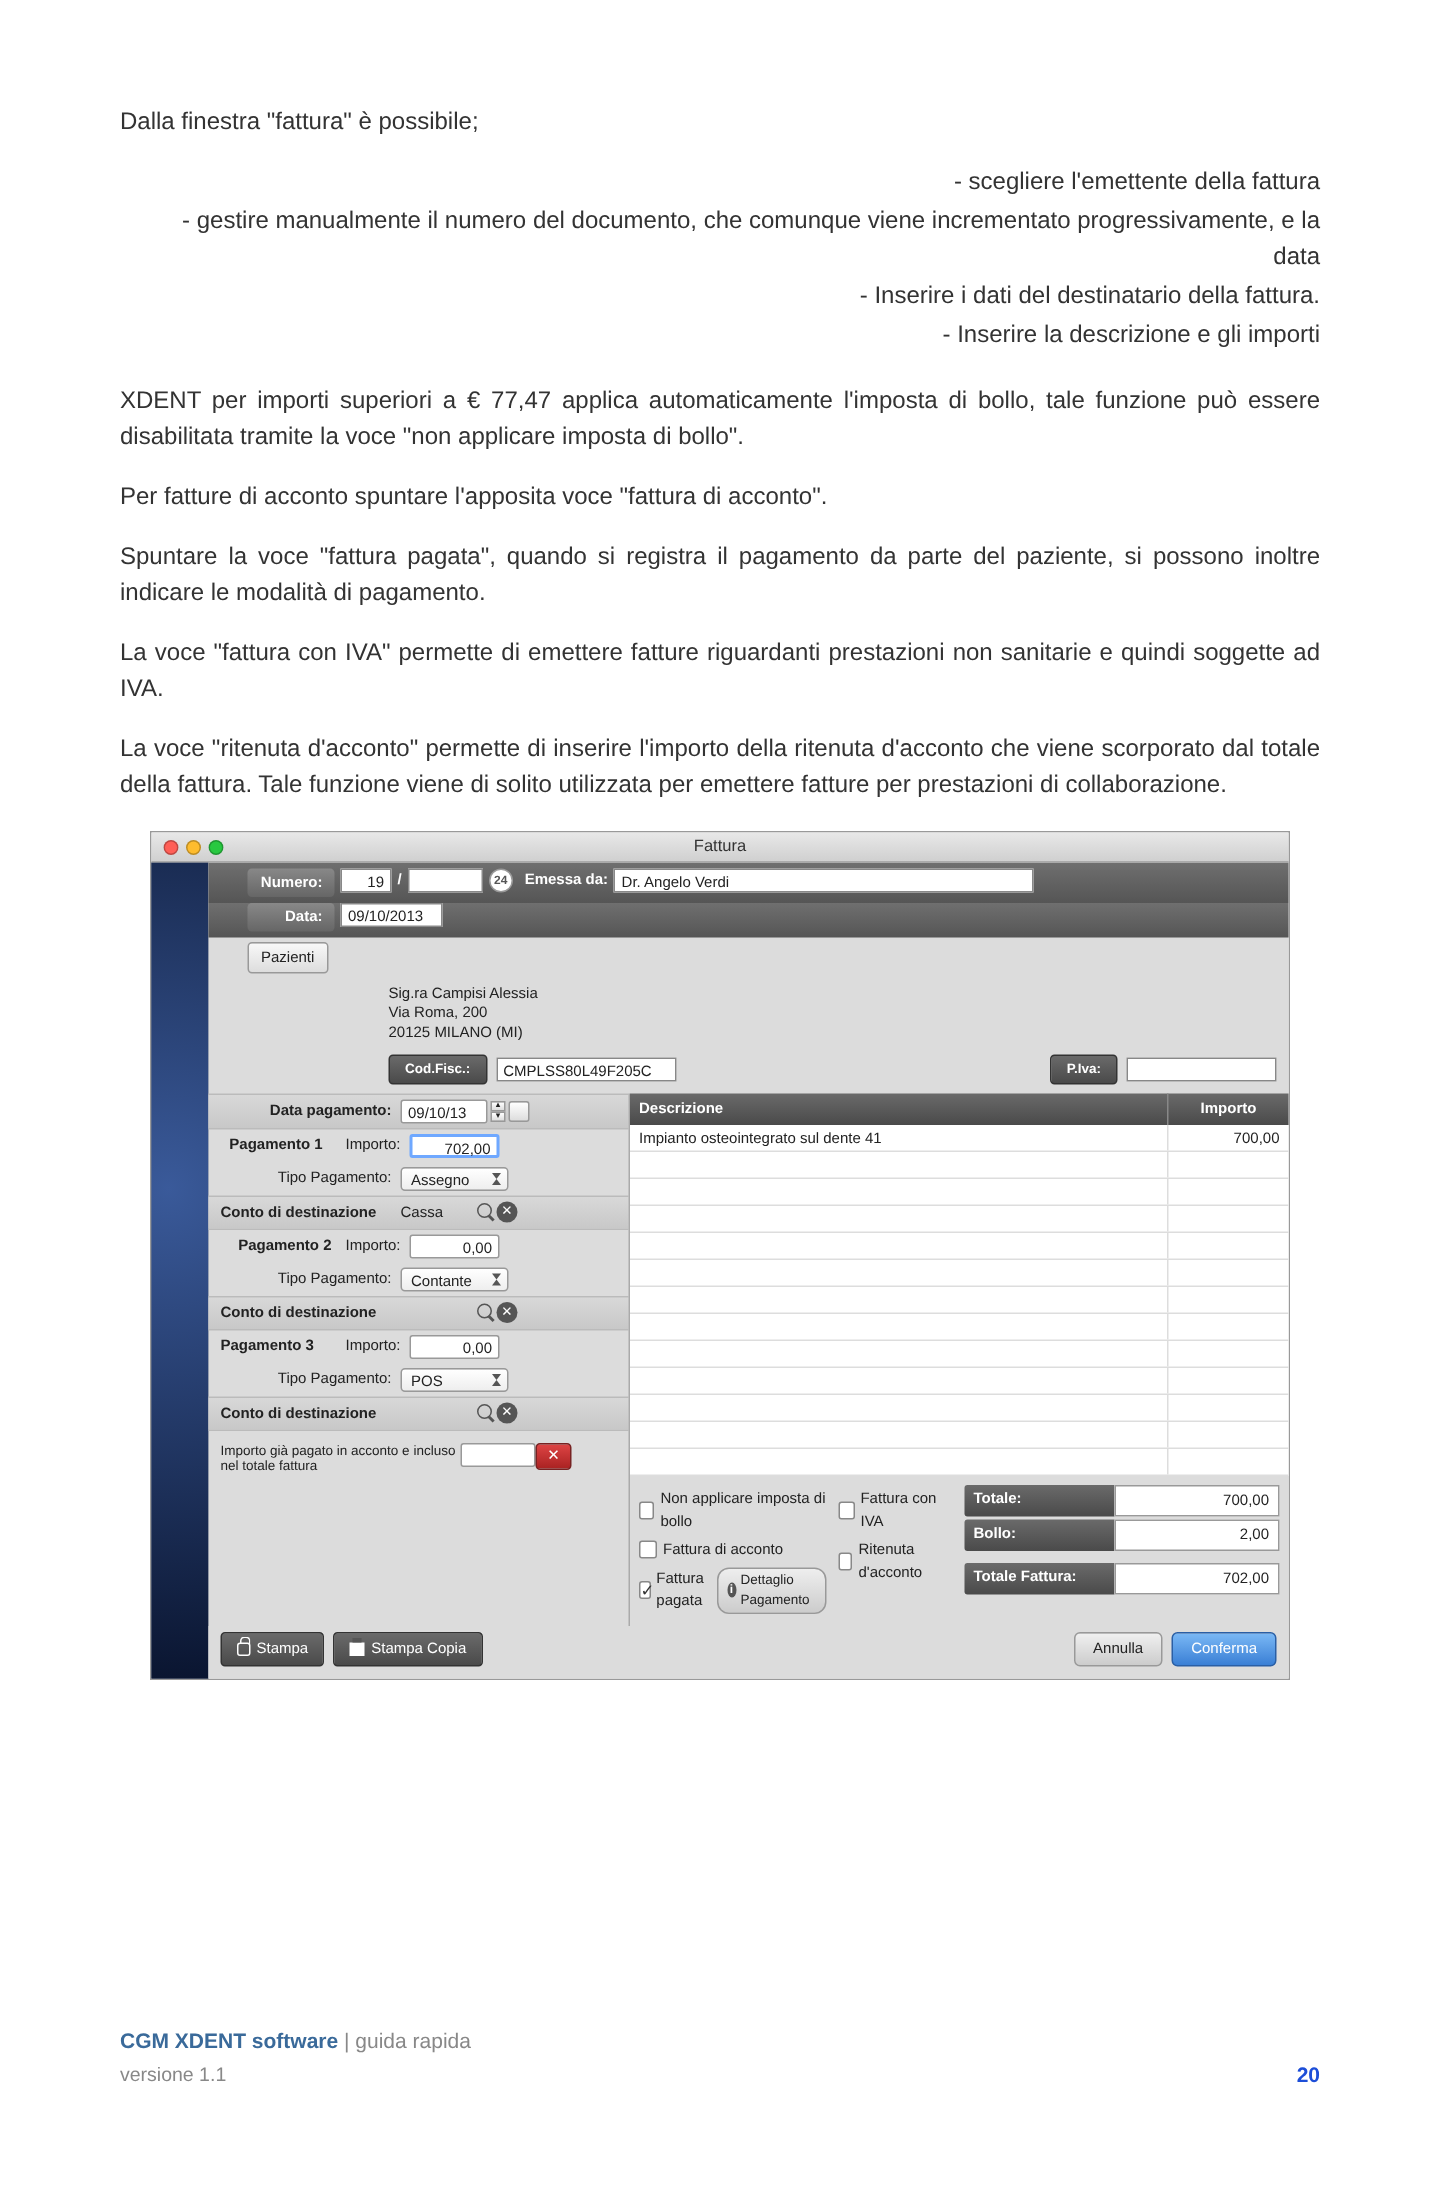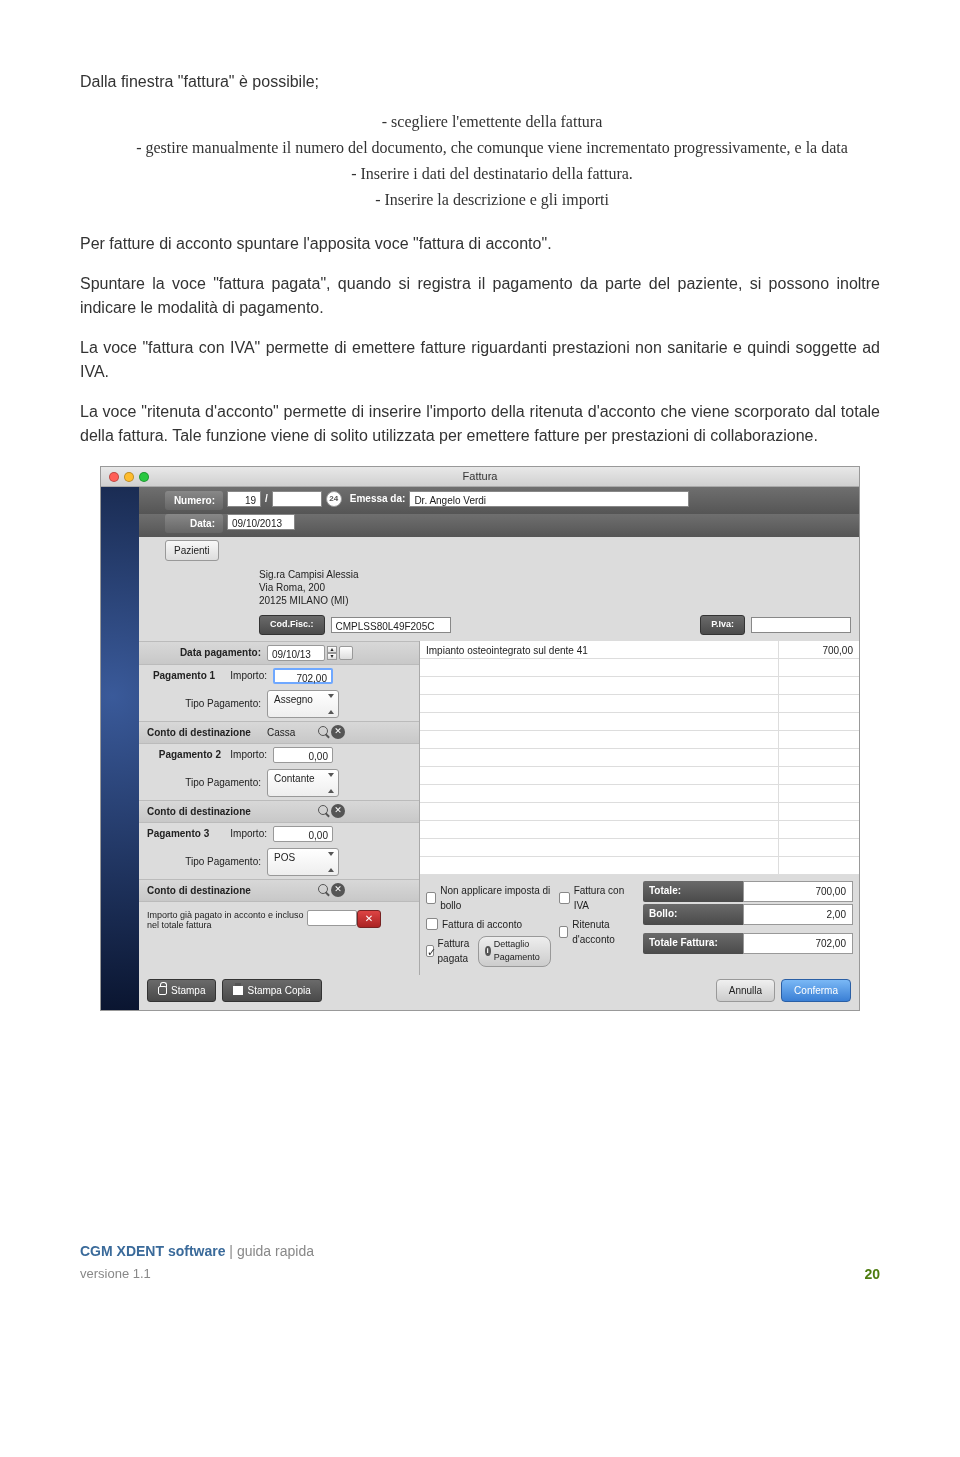--- a/index.html
+++ b/index.html
@@ -1,18 +1,18 @@
 <!DOCTYPE html>
 <html><head>
 <meta charset="utf-8">
 <style>
   * { box-sizing: border-box; margin: 0; padding: 0; }
   body { font-family: "Segoe UI", Arial, sans-serif; background: #fff; color: #333; width: 960px; margin: 0 auto; padding: 70px 80px 30px 80px; font-size: 16px; line-height: 1.5; }
   .doc-text p { margin-bottom: 16px; text-align: justify; }
-  .doc-text .bullet { padding-left: 40px; text-indent: -16px; margin-bottom: 2px; text-align: center; font-family: Liberation Serif, serif; }
+  .doc-text .bullet { padding-left: 40px; text-indent: -16px; margin-bottom: 2px; text-align: right; }
   .doc-text .bullet::before { content: "- "; }
   .doc-text .gap { height: 18px; }
 
   .screenshot { margin: 18px auto 0 auto; width: 760px; border: 1px solid #999; font-family: "Lucida Grande","Segoe UI",Arial,sans-serif; font-size: 10px; color: #222; }
   .titlebar { height: 20px; background: linear-gradient(#e8e8e8,#d0d0d0); border-bottom: 1px solid #aaa; position: relative; display: flex; align-items: center; }
   .traffic { display: flex; gap: 5px; padding-left: 8px; }
   .tl { width: 10px; height: 10px; border-radius: 50%; border: 1px solid rgba(0,0,0,0.25); }
   .tl.r{background:#ff5f57;} .tl.y{background:#febc2e;} .tl.g{background:#28c840;}
   .titlebar .title { position: absolute; left: 0; right: 0; text-align: center; font-size: 11px; color: #333; pointer-events:none;}
   .app-body { display: flex; background: #dcdcdc; }
@@ -31,21 +31,21 @@
   .split { display:flex; }
   .leftcol { width:280px; }
   .rightcol { flex:1; border-left:1px solid #aaa; }
 
   .section-row { display:flex; align-items:center; padding:3px 8px; min-height:22px; }
   .section-row.dark { background: linear-gradient(#d8d8d8,#c8c8c8); border-top:1px solid #bbb; border-bottom:1px solid #bbb; }
   .section-row .lbl { width:120px; text-align:right; padding-right:6px; font-size:10px;}
   .section-row .lbl.bold { font-weight:bold; }
   .ifield { background:#fff; border:1px solid #999; border-radius:2px; padding:1px 4px; width:60px; text-align:right; font-size:10px; height:16px;}
   .ifield.blue { border:2px solid #6fa8ff; }
-  .sel { background:linear-gradient(#fff,#eee); border:1px solid #999; border-radius:3px; padding:1px 6px; width:72px; font-size:10px; height:28px; position:relative;}
+  .sel { background:linear-gradient(#fff,#eee); border:1px solid #999; border-radius:3px; padding:1px 6px; width:72px; font-size:10px; height:16px; position:relative;}
   .sel::after{content:"";position:absolute;right:4px;top:3px;width:0;height:0;border-left:3px solid transparent;border-right:3px solid transparent;border-top:4px solid #555;}
   .sel::before{content:"";position:absolute;right:4px;bottom:3px;width:0;height:0;border-left:3px solid transparent;border-right:3px solid transparent;border-bottom:4px solid #555;}
   .stepper{display:inline-flex;flex-direction:column;margin-left:2px;}
   .stepper span{width:10px;height:7px;background:linear-gradient(#fff,#ddd);border:1px solid #999;font-size:6px;line-height:5px;text-align:center;}
   .cal-icn{width:14px;height:14px;background:linear-gradient(#fff,#ddd);border:1px solid #999;border-radius:2px;margin-left:2px;}
   .mag{width:14px;height:14px;display:inline-block;position:relative;}
   .mag::before{content:"";position:absolute;width:8px;height:8px;border:1.5px solid #555;border-radius:50%;left:1px;top:1px;}
   .mag::after{content:"";position:absolute;width:5px;height:1.5px;background:#555;transform:rotate(45deg);left:8px;top:10px;}
   .xic{width:14px;height:14px;border-radius:50%;background:#555;color:#fff;text-align:center;line-height:13px;font-size:9px;display:inline-block;}
   .red-btn{background:linear-gradient(#d44,#a22);border:1px solid #722;border-radius:3px;width:24px;height:18px;text-align:center;color:#fff;font-size:10px;line-height:16px;}
@@ -75,32 +75,33 @@
   .btn-gray2{background:linear-gradient(#f0f0f0,#ccc);border:1px solid #999;border-radius:4px;padding:3px 12px;font-size:10px;}
   .lock{width:9px;height:9px;border:1.5px solid #fff;border-radius:2px;position:relative;display:inline-block;}
   .lock::before{content:"";position:absolute;width:5px;height:4px;border:1.5px solid #fff;border-bottom:none;border-radius:3px 3px 0 0;top:-5px;left:0.5px;}
   .prn{width:10px;height:9px;background:#fff;display:inline-block;position:relative;}
   .prn::before{content:"";position:absolute;width:6px;height:3px;background:#555;top:-3px;left:2px;}
 
   .page-footer { margin-top: 230px; font-size: 14px; }
   .page-footer .l1 .b{ font-weight:bold; color:#3a6a9a;}
   .page-footer .l1 .g{ color:#888;}
   .page-footer .l2 { display:flex; justify-content:space-between; color:#888; font-size:13px; margin-top:2px;}
-  .page-footer .l2 .pn{ font-weight:bold; color:#4d7c0f; font-size:14px;}
+  .page-footer .l2 .pn{ font-weight:bold; color:#1d4ed8; font-size:14px;}
 </style>
 </head>
 <body>
 
 <div class="doc-text">
   <p>Dalla finestra "fattura" è possibile;</p>
   <div class="bullet">scegliere l'emettente della fattura</div>
   <div class="bullet">gestire manualmente il numero del documento, che comunque viene incrementato progressivamente, e la data</div>
   <div class="bullet">Inserire i dati del destinatario della fattura.</div>
   <div class="bullet">Inserire la descrizione e gli importi</div>
   <div class="gap"></div>
+  <p>XDENT per importi superiori a € 77,47 applica automaticamente l'imposta di bollo, tale funzione può essere disabilitata tramite la voce "non applicare imposta di bollo".</p>
   <p>Per fatture di acconto spuntare l'apposita voce "fattura di acconto".</p>
   <p>Spuntare la voce "fattura pagata", quando si registra il pagamento da parte del paziente, si possono inoltre indicare le modalità di pagamento.</p>
   <p>La voce "fattura con IVA" permette di emettere fatture riguardanti prestazioni non sanitarie e quindi soggette ad IVA.</p>
   <p>La voce "ritenuta d'acconto" permette di inserire l'importo della ritenuta d'acconto che viene scorporato dal totale della fattura. Tale funzione viene di solito utilizzata per emettere fatture per prestazioni di collaborazione.</p>
 </div>
 
 <div class="screenshot">
   <div class="titlebar">
     <div class="traffic">
       <div class="tl r"></div>
@@ -202,20 +203,24 @@
             </div>
 
           <div class="section-row" style="align-items:flex-start;padding-top:8px;padding-bottom:8px;">
             <span style="width:160px;font-size:9px;line-height:1.2;">Importo già pagato in acconto e incluso nel totale fattura</span>
             <span class="ifield" style="width:50px;"></span>
             <span class="red-btn">✕</span>
           </div>
         </div>
 
         <div class="rightcol">
+          <div class="grid-head">
+            <div class="c1">Descrizione</div>
+            <div class="c2">Importo</div>
+          </div>
           <div class="grid-row">
             <div class="c1">Impianto osteointegrato sul dente 41</div>
             <div class="c2">700,00</div>
           </div>
           <div class="grid-row">
               <div class="c1"></div>
               <div class="c2"></div>
             </div>
           <div class="grid-row">
               <div class="c1"></div>

